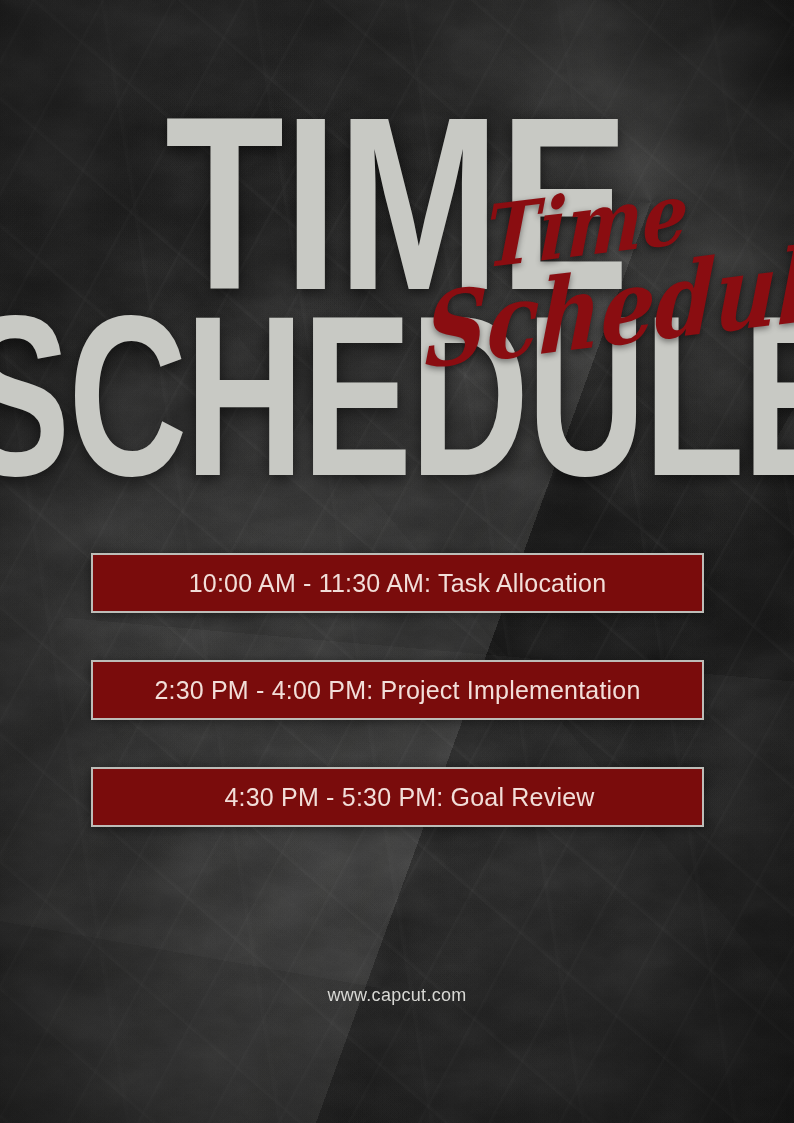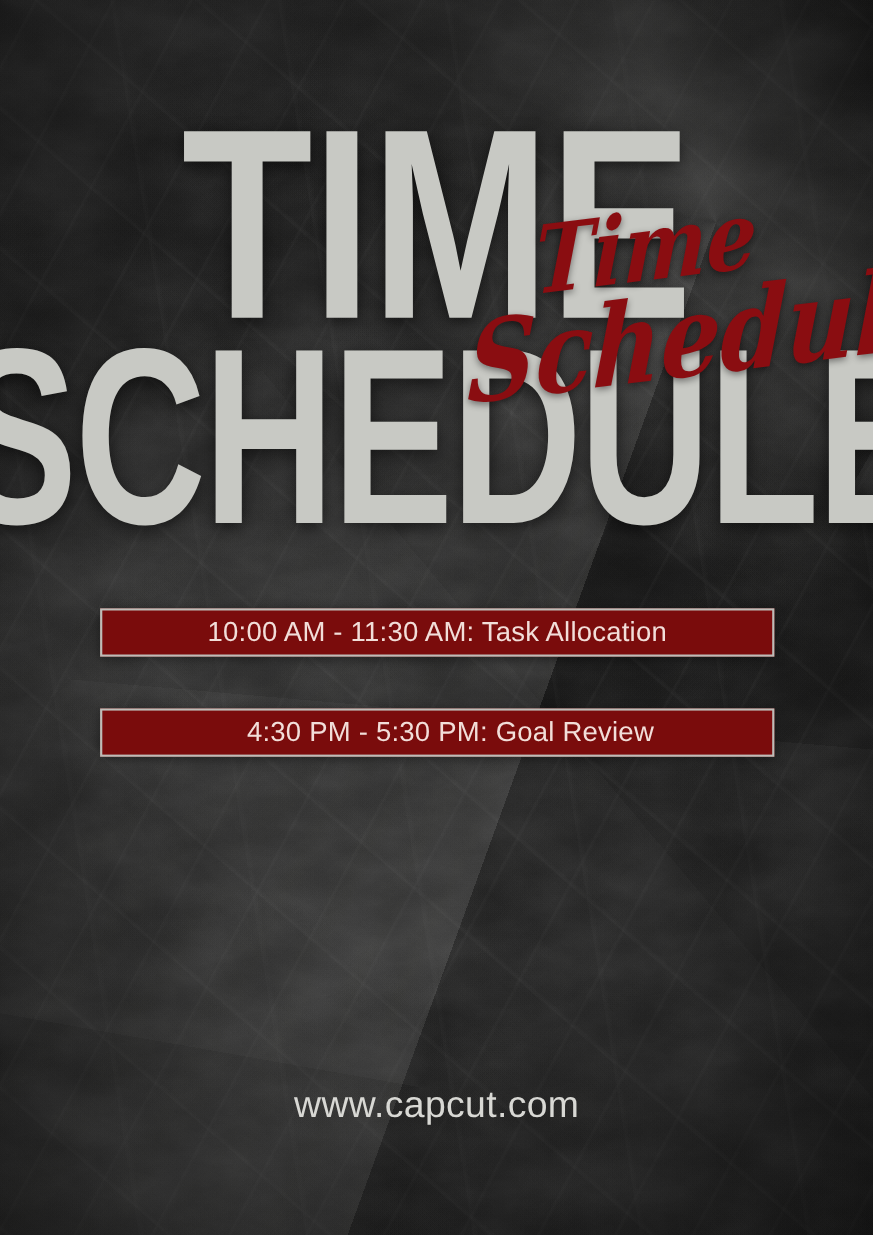--- a/index.html
+++ b/index.html
@@ -166,21 +166,21 @@
   .schedule-list {
     position: absolute;
     z-index: 5;
     left: 91px;
     top: 553px;
     width: 613px;
   }
 
   .schedule-row {
     width: 613px;
-    height: 44px;
+    height: 60px;
     margin-bottom: 47px;
     background: #7a0c0c;
     border: 2px solid #bdbdb8;
     display: flex;
     align-items: center;
     justify-content: center;
     box-shadow: 0 2px 10px rgba(0,0,0,0.45);
   }
   .schedule-row:last-child { margin-bottom: 14px; padding-left: 24px; }
 
@@ -198,21 +198,21 @@
   .footer {
     position: absolute;
     z-index: 5;
     left: 0; right: 0;
     top: 985px;
     text-align: center;
   }
 
   .footer-url {
     font-family: "Liberation Sans", "DejaVu Sans", sans-serif;
-    font-size: 34px;
+    font-size: 18px;
     font-weight: 400;
     color: #d8d8d4;
     letter-spacing: .3px;
   }
 </style>
 </head>
 <body>
 
 <div id="poster">
 
@@ -246,20 +246,23 @@
   <div class="script-wrap">
     <span class="script-line script-time">Time</span>
     <span class="script-line script-schedule">Schedule</span>
   </div>
 
   <div class="schedule-list">
     <div class="schedule-row">
       <span class="schedule-text">10:00 AM - 11:30 AM: Task Allocation</span>
     </div>
     <div class="schedule-row">
+      <span class="schedule-text">2:30 PM - 4:00 PM: Project Implementation</span>
+    </div>
+    <div class="schedule-row">
       <span class="schedule-text">4:30 PM - 5:30 PM: Goal Review</span>
     </div>
   </div>
 
   <div class="footer">
     <span class="footer-url">www.capcut.com</span>
   </div>
 
 </div>
 

